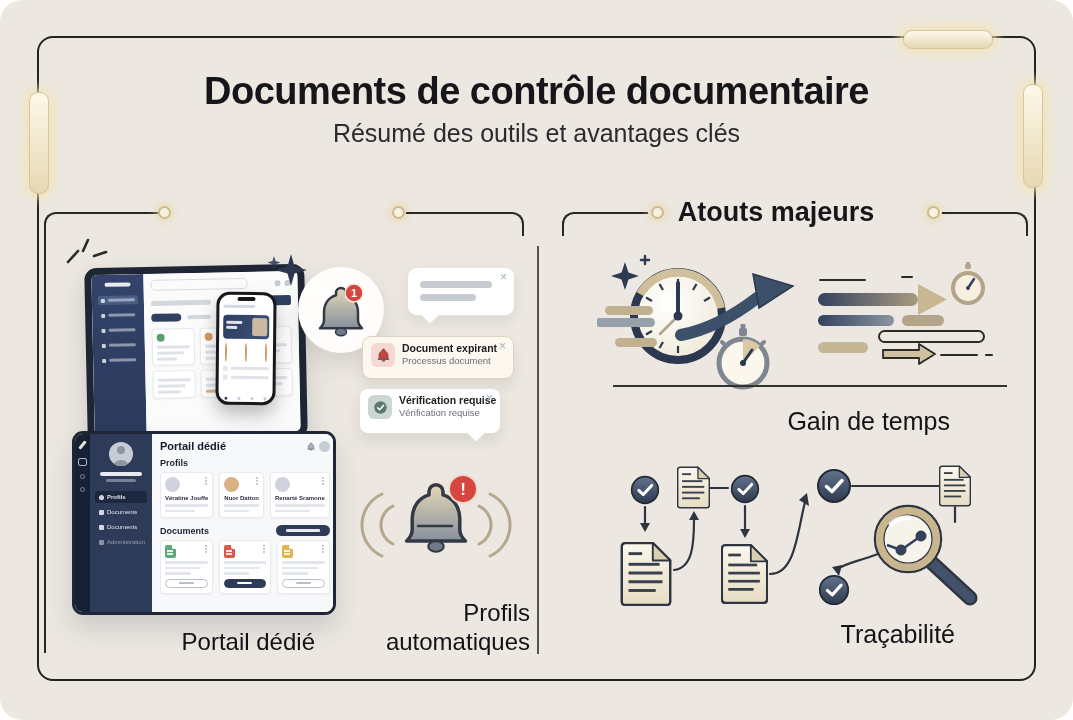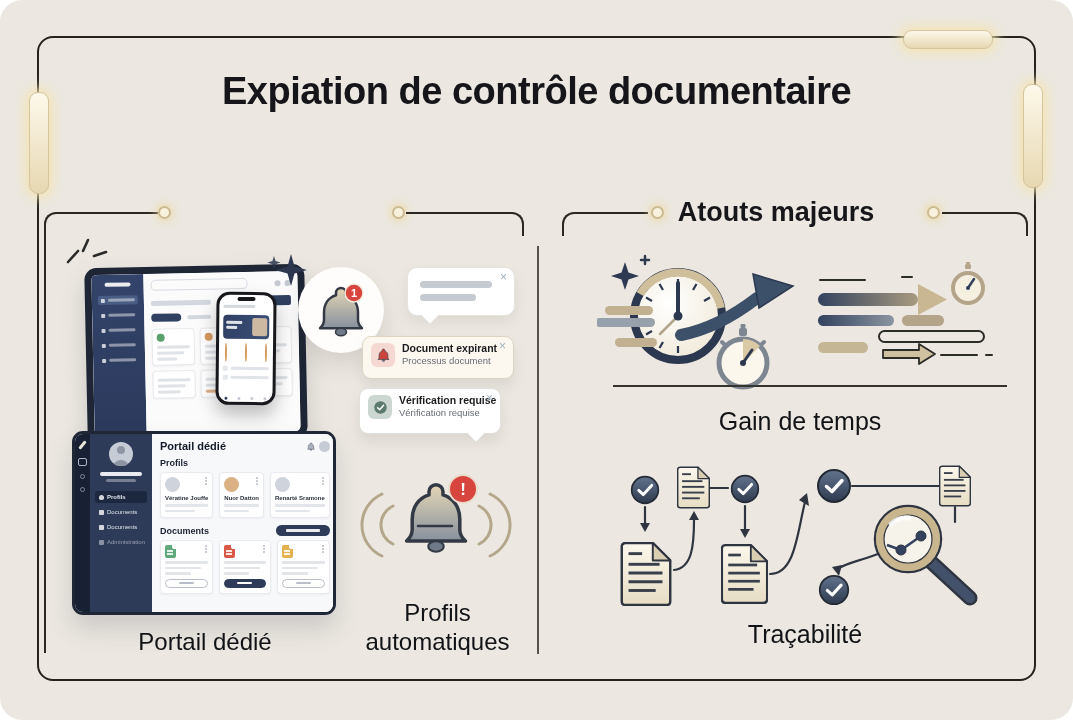--- a/index.html
+++ b/index.html
@@ -24,21 +24,21 @@
   .ring{width:13px;height:13px;border-radius:50%;border:2.5px solid #ccbb92;background:#f8f1de;
         box-shadow:0 0 8px 2px rgba(235,215,160,.85);box-sizing:border-box;}
   .bracket{box-sizing:border-box;}
   .l-line-a{left:44px;top:212px;width:114px;height:441px;border-left:2px solid #2b2824;border-top:2px solid #2b2824;border-top-left-radius:12px;}
   .l-line-b{left:406px;top:212px;width:118px;height:24px;border-right:2px solid #2b2824;border-top:2px solid #2b2824;border-top-right-radius:12px;}
   .r-line-a{left:562px;top:212px;width:86px;height:24px;border-left:2px solid #2b2824;border-top:2px solid #2b2824;border-top-left-radius:12px;}
   .r-line-b{left:942px;top:212px;width:86px;height:24px;border-right:2px solid #2b2824;border-top:2px solid #2b2824;border-top-right-radius:12px;}
   .divider{left:537px;top:246px;width:0;height:408px;border-left:2px solid #57534b;}
 
   
-  .cap-label{text-align:center;color:#121316;}
+  .cap-label{text-align:right;color:#121316;}
 
   
   .tablet{left:86px;top:266px;width:220px;height:174px;background:#1e2534;border-radius:12px;padding:7px;
           transform:rotate(-1.2deg);box-shadow:0 12px 24px rgba(40,40,60,.18);box-sizing:border-box;}
   .t-screen{width:100%;height:100%;background:#fff;border-radius:5px;display:flex;overflow:hidden;}
   .t-side{width:52px;background:linear-gradient(#33436a,#2b3a5c);padding:7px 6px;box-sizing:border-box;}
   .t-logo{width:26px;height:4px;background:rgba(255,255,255,.9);border-radius:2px;margin:1px auto 9px;}
   .t-item{height:9px;border-radius:2px;margin-bottom:6px;display:flex;align-items:center;gap:3px;padding:0 3px;}
   .t-item.active{background:#4a5d85;}
   .t-item .dot{width:4px;height:4px;border-radius:1px;background:rgba(255,255,255,.75);}
@@ -192,21 +192,22 @@
   </defs>
 </svg>
 
 <div class="abs canvas">
 
   <div class="abs frame"></div>
   <div class="abs cap cap-top"></div>
   <div class="abs cap cap-right"></div>
   <div class="abs cap cap-left"></div>
 
-  <div class="abs page-title">Expiation de contrôle documentaire</div>
+  <div class="abs page-title">Documents de contrôle documentaire</div>
+  <div class="abs page-sub">Résumé des outils et avantages clés</div>
 
   <div class="abs bracket l-line-a"></div>
   <div class="abs ring" style="left:158px;top:206px;"></div>
   <div class="abs ring" style="left:392px;top:206px;"></div>
   <div class="abs bracket l-line-b"></div>
 
   <div class="abs bracket r-line-a"></div>
   <div class="abs ring" style="left:651px;top:206px;"></div>
   <div class="abs sec-title" style="left:656px;top:197px;width:240px;">Atouts majeurs</div>
   <div class="abs ring" style="left:927px;top:206px;"></div>

